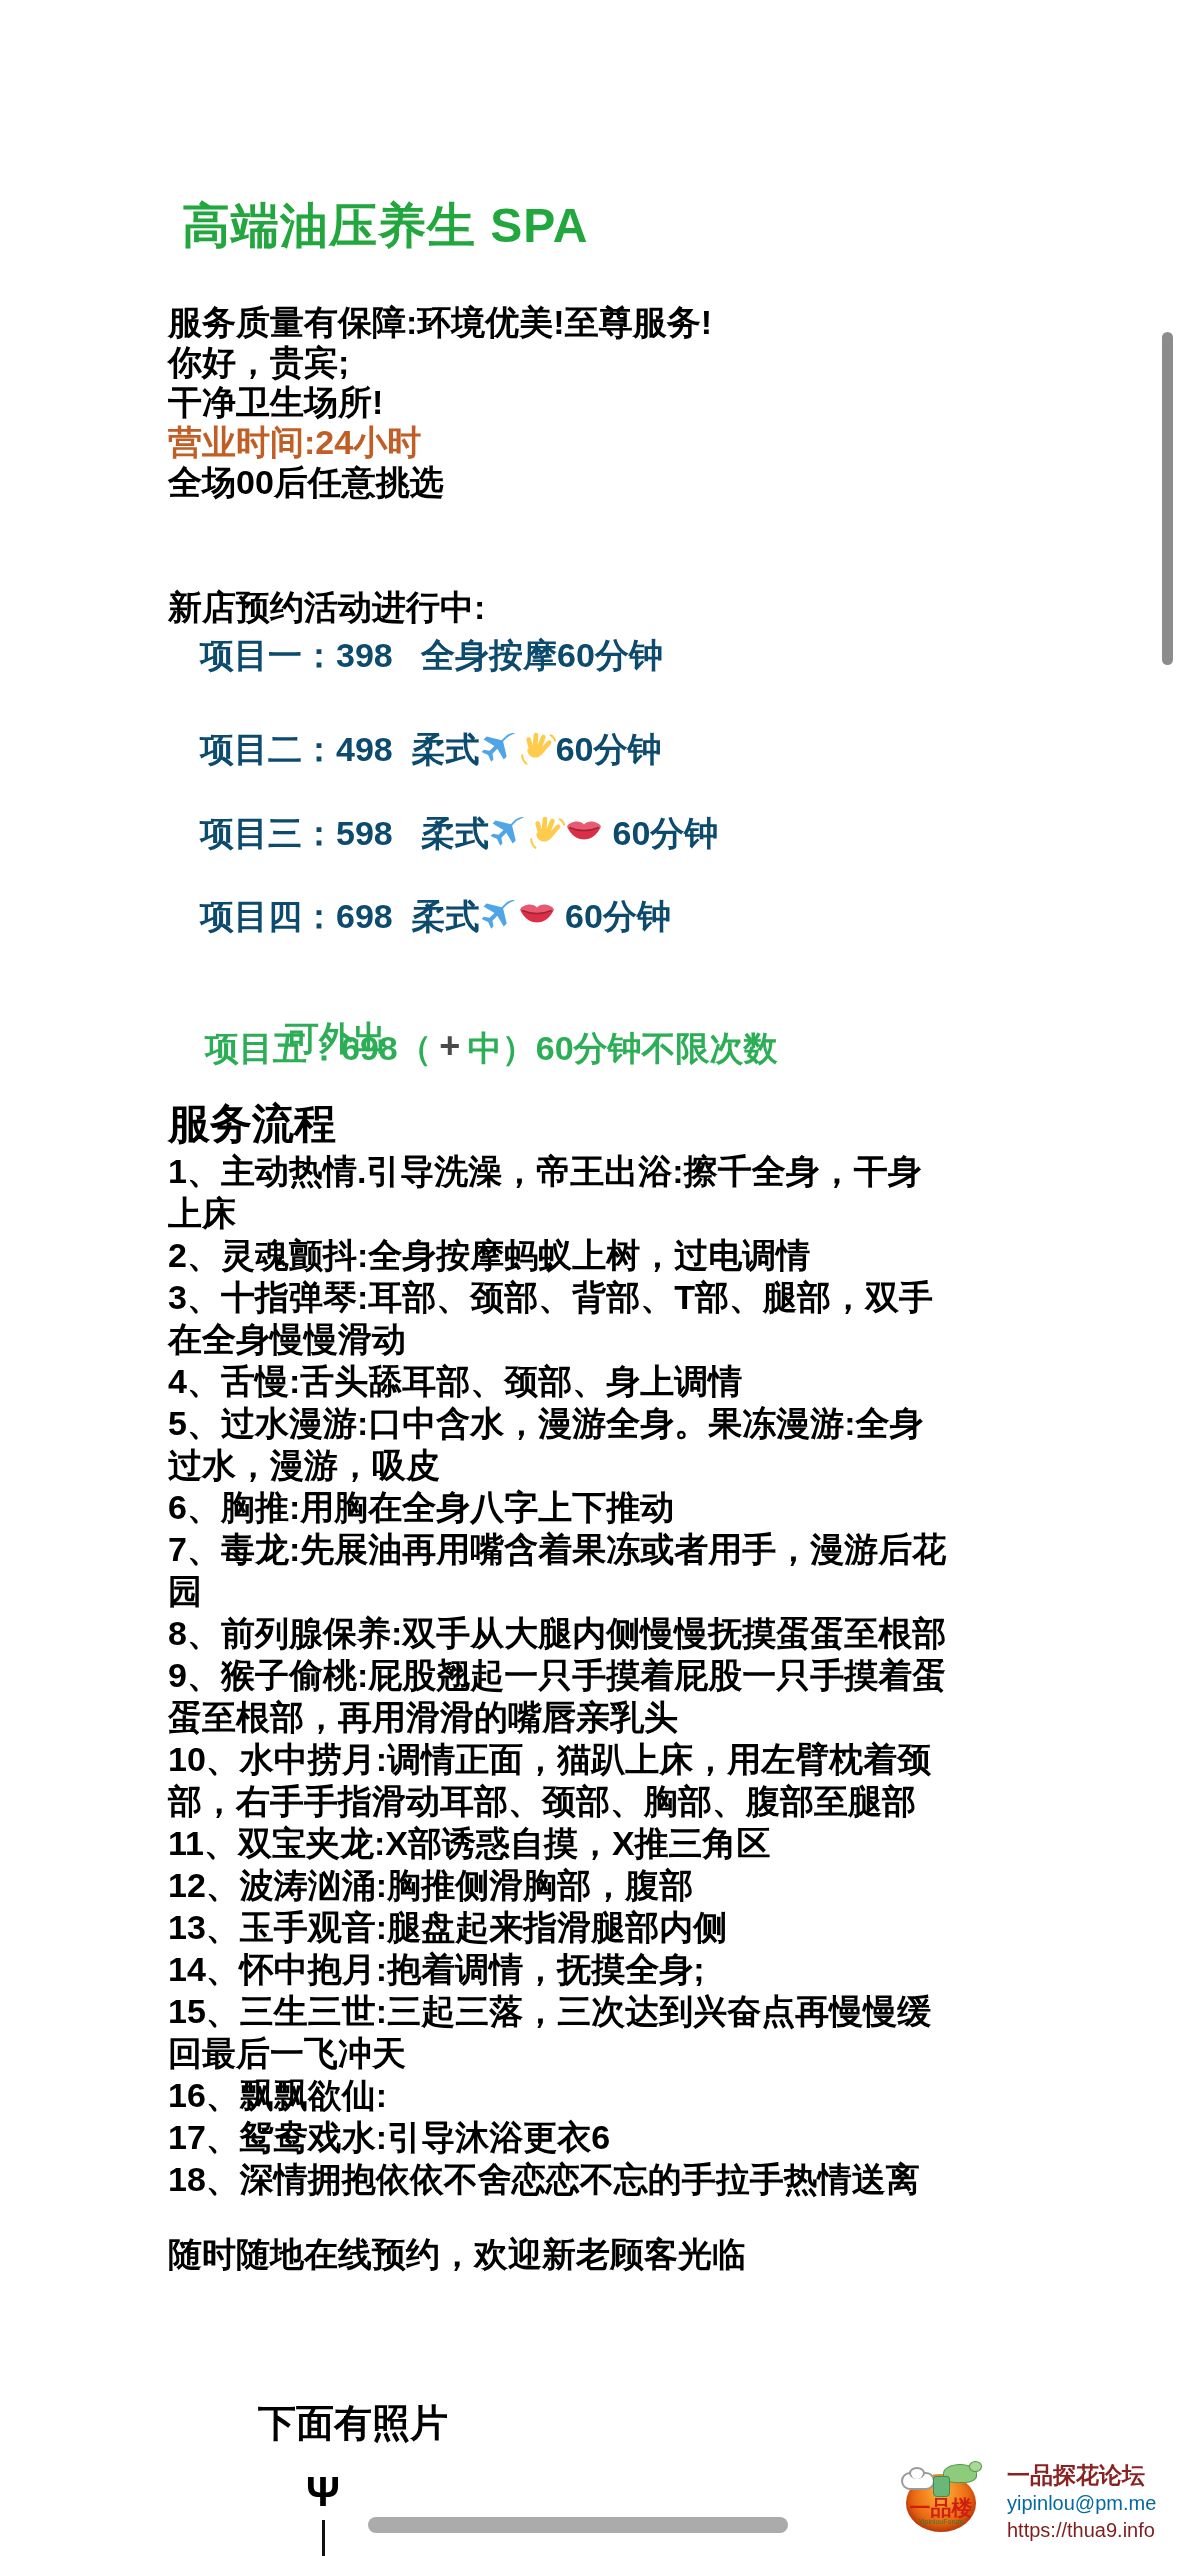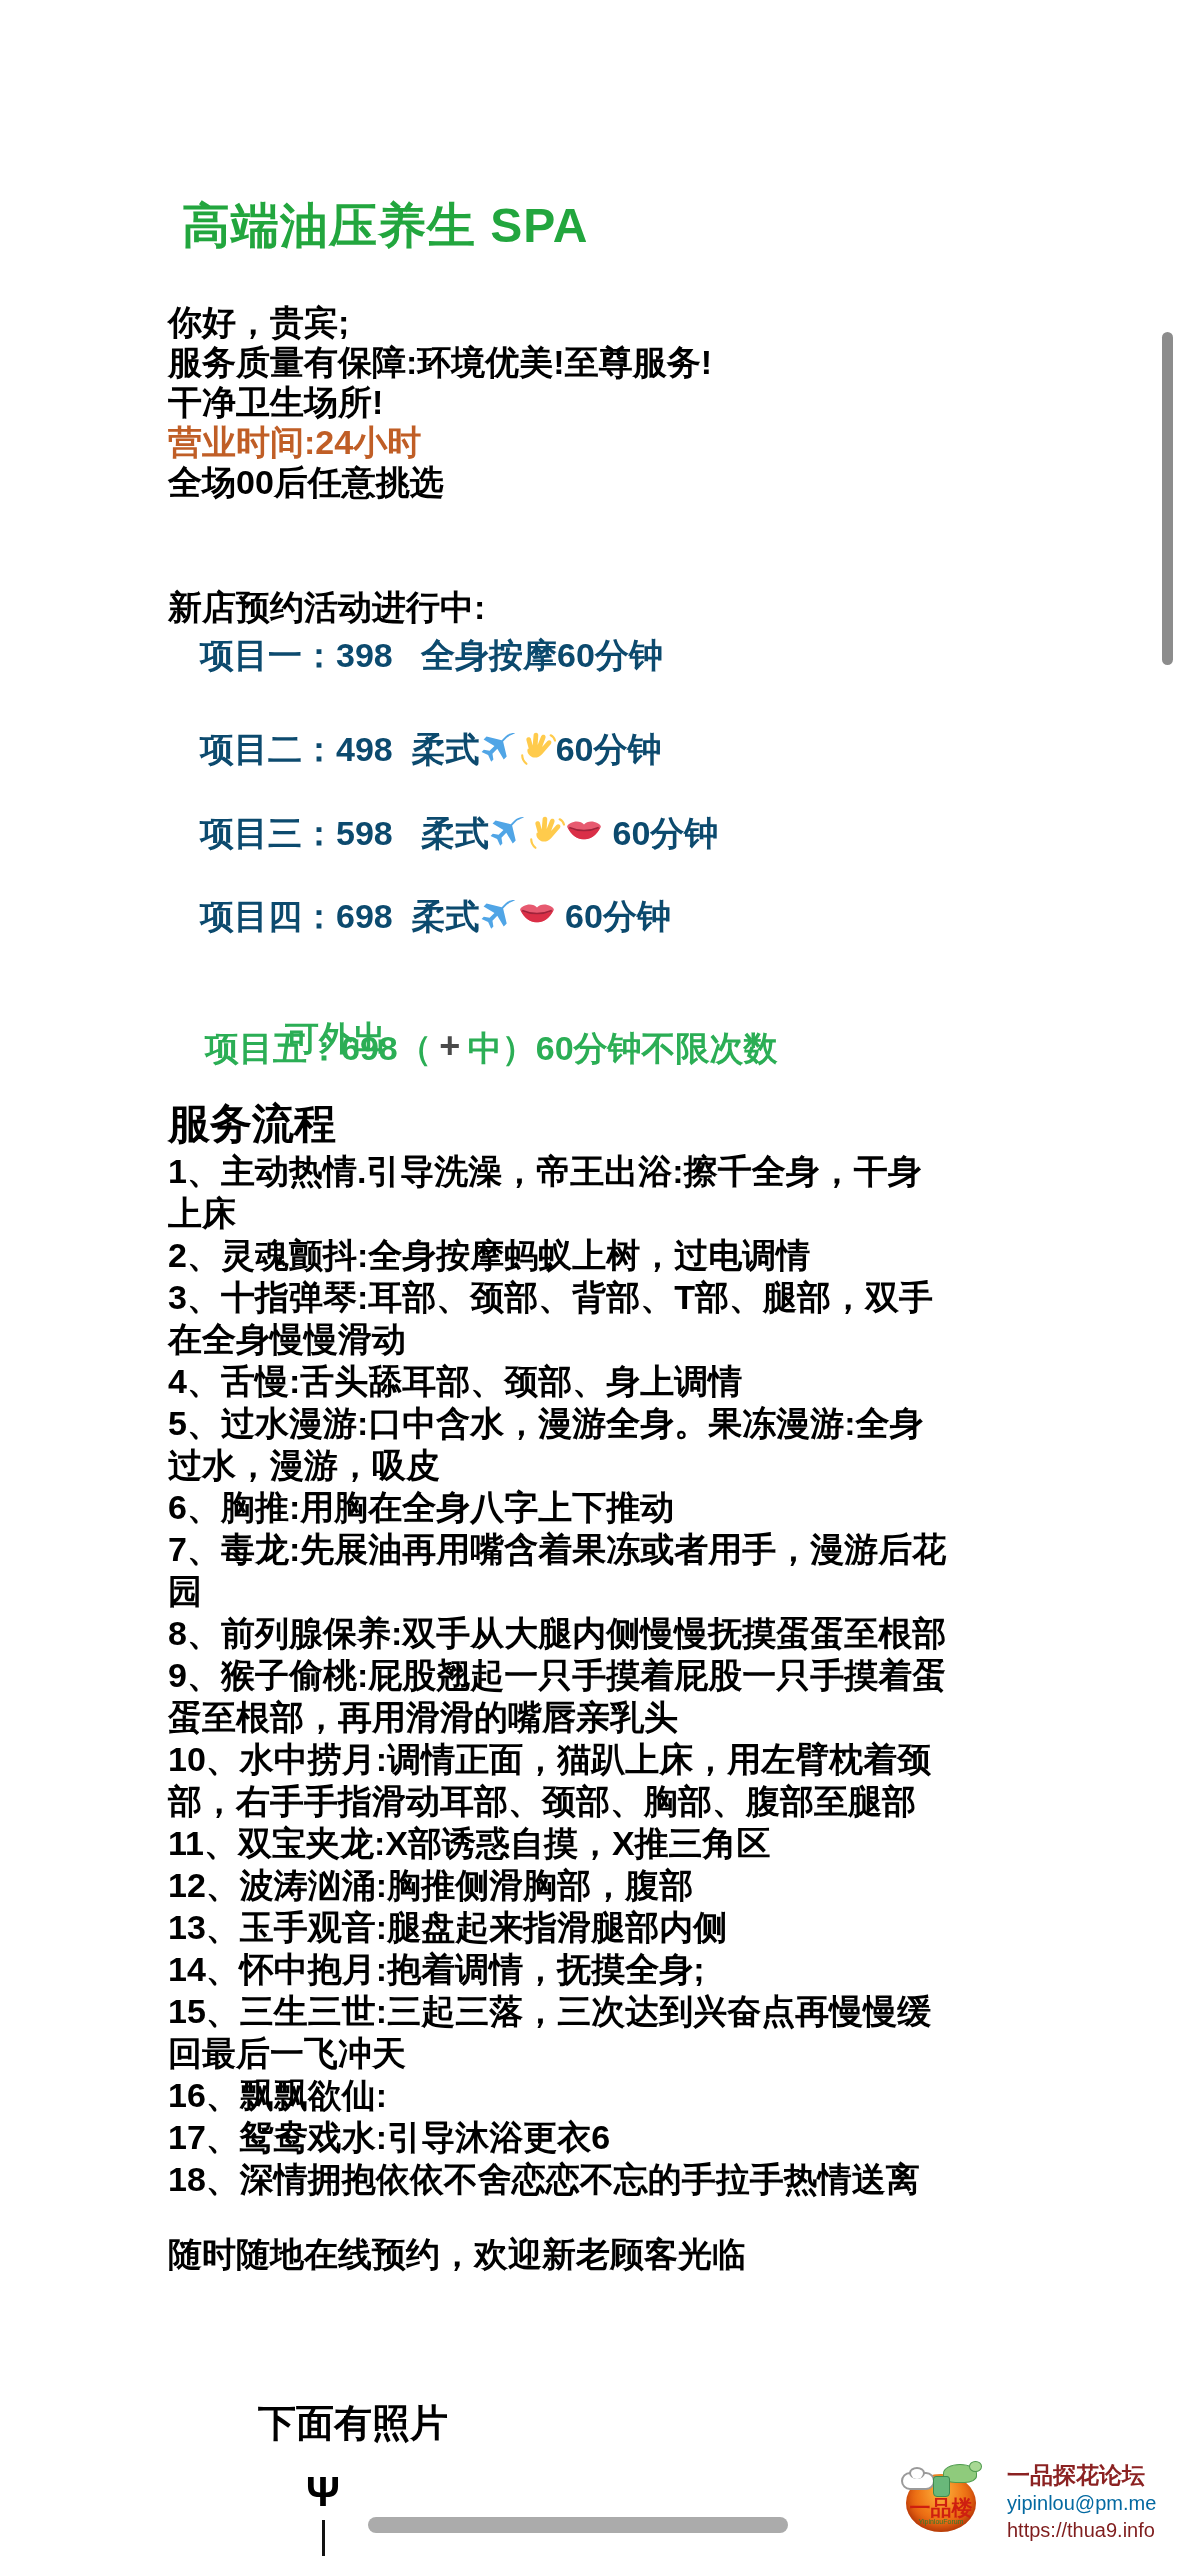--- a/index.html
+++ b/index.html
@@ -44,22 +44,22 @@
   .forum-url{font-size:20px;line-height:24px;font-weight:400;color:#7f1d1d;margin-top:3px;}
 </style>
 </head>
 <body>
 
 <div class="screen">
 
   <div class="page-title">高端油压养生 SPA</div>
 
   <div class="intro">
+      <div class="intro-line">服务质量有保障:环境优美!至尊服务!</div>
       <div class="intro-line">你好，贵宾;</div>
-      <div class="intro-line">服务质量有保障:环境优美!至尊服务!</div>
       <div class="intro-line">干净卫生场所!</div>
       <div class="intro-line orange">营业时间:24小时</div>
       <div class="intro-line">全场00后任意挑选</div>
     </div>
 
   <div class="promo-header">新店预约活动进行中:</div>
   <div id="promo-list">
       <div class="promo-item red" style="top: 633px; left: 200px;"><span>项目一：398   全身按摩60分钟</span></div>
       <div class="promo-item red" style="top: 727px; left: 200px;"><span>项目二：498  柔式</span><span class="emoji"><svg viewBox="0 0 36 36">
             <path fill="#50A5E6" d="M33 3c-2.6-.4-6.6.8-8.9 3.1l-3.5 3.5L6.2 6.2 3.4 9l10.3 6.1-4.6 4.6-5.5-.9-2.1 2.1 6.2 2.9 2.9 6.2 2.1-2.1-.9-5.5 4.6-4.6L22.5 28l2.8-2.8-3.4-14.4 3.5-3.5C27.7 5 34 3.4 33 3z"></path>

